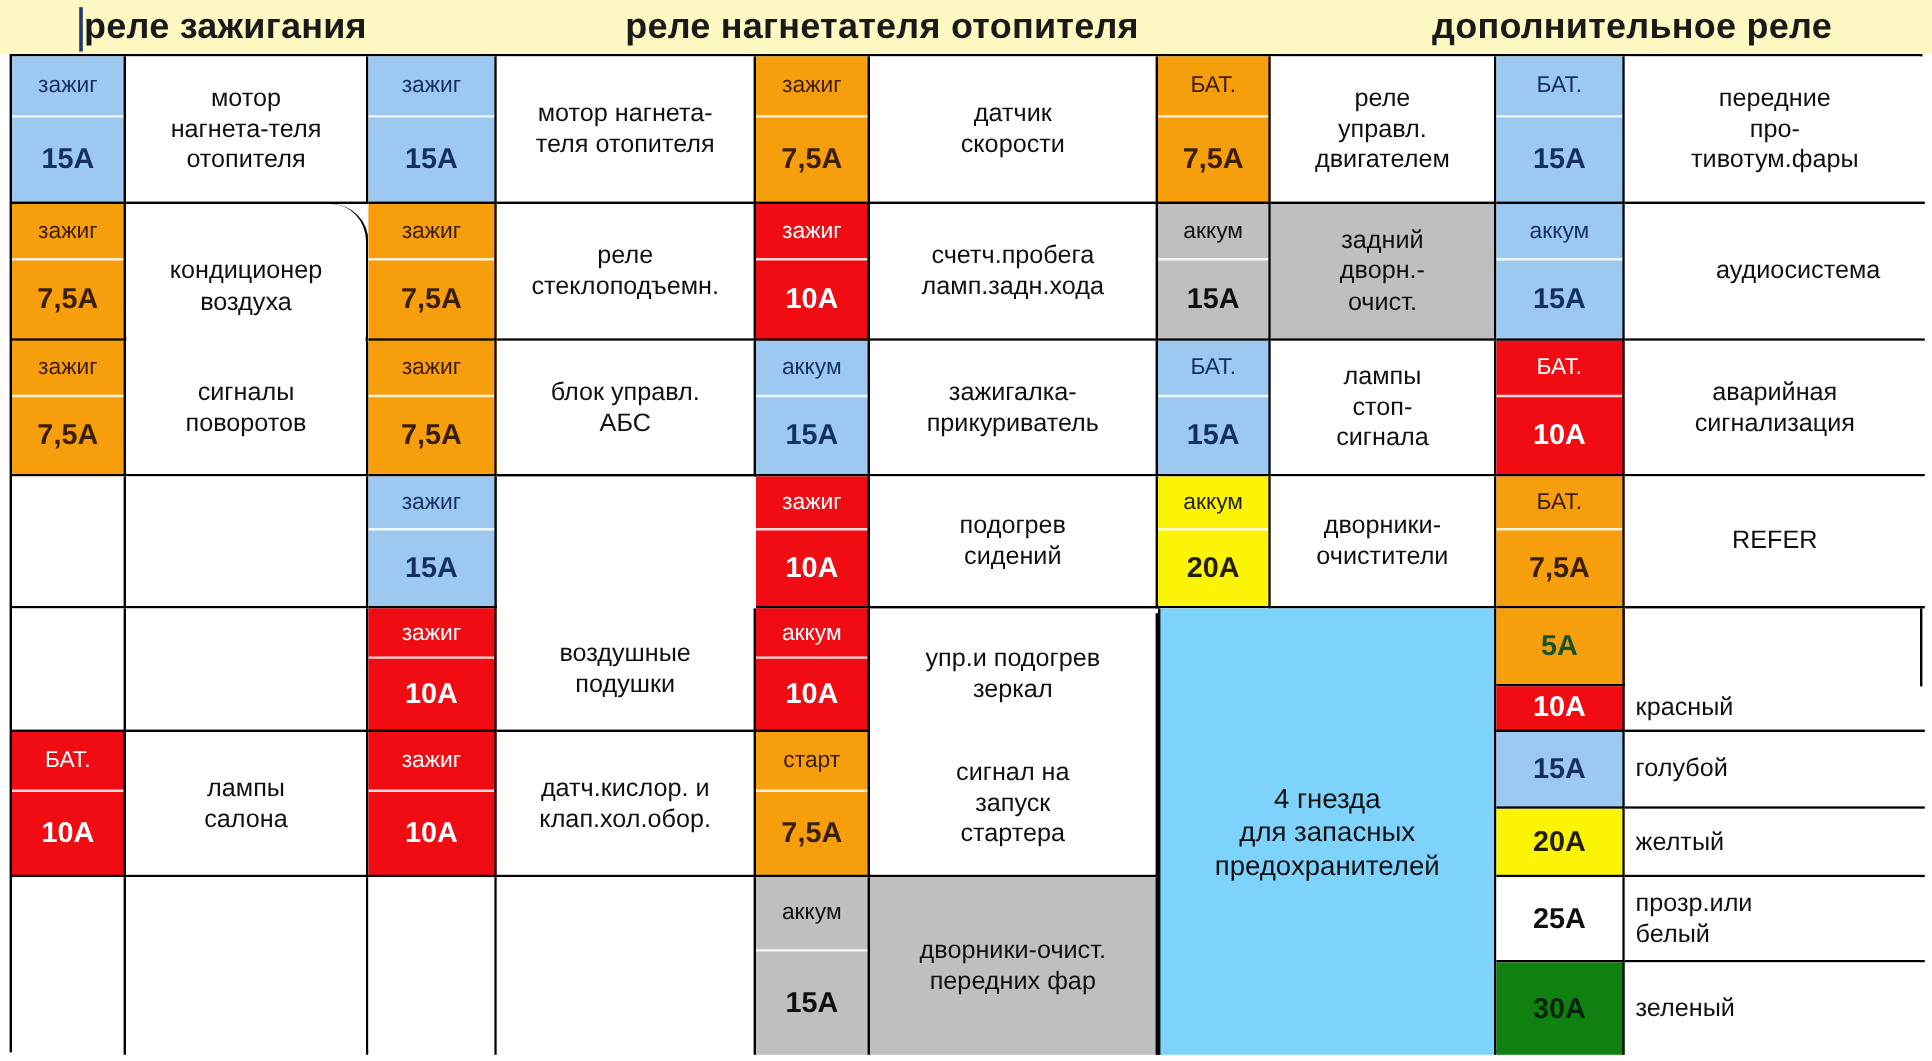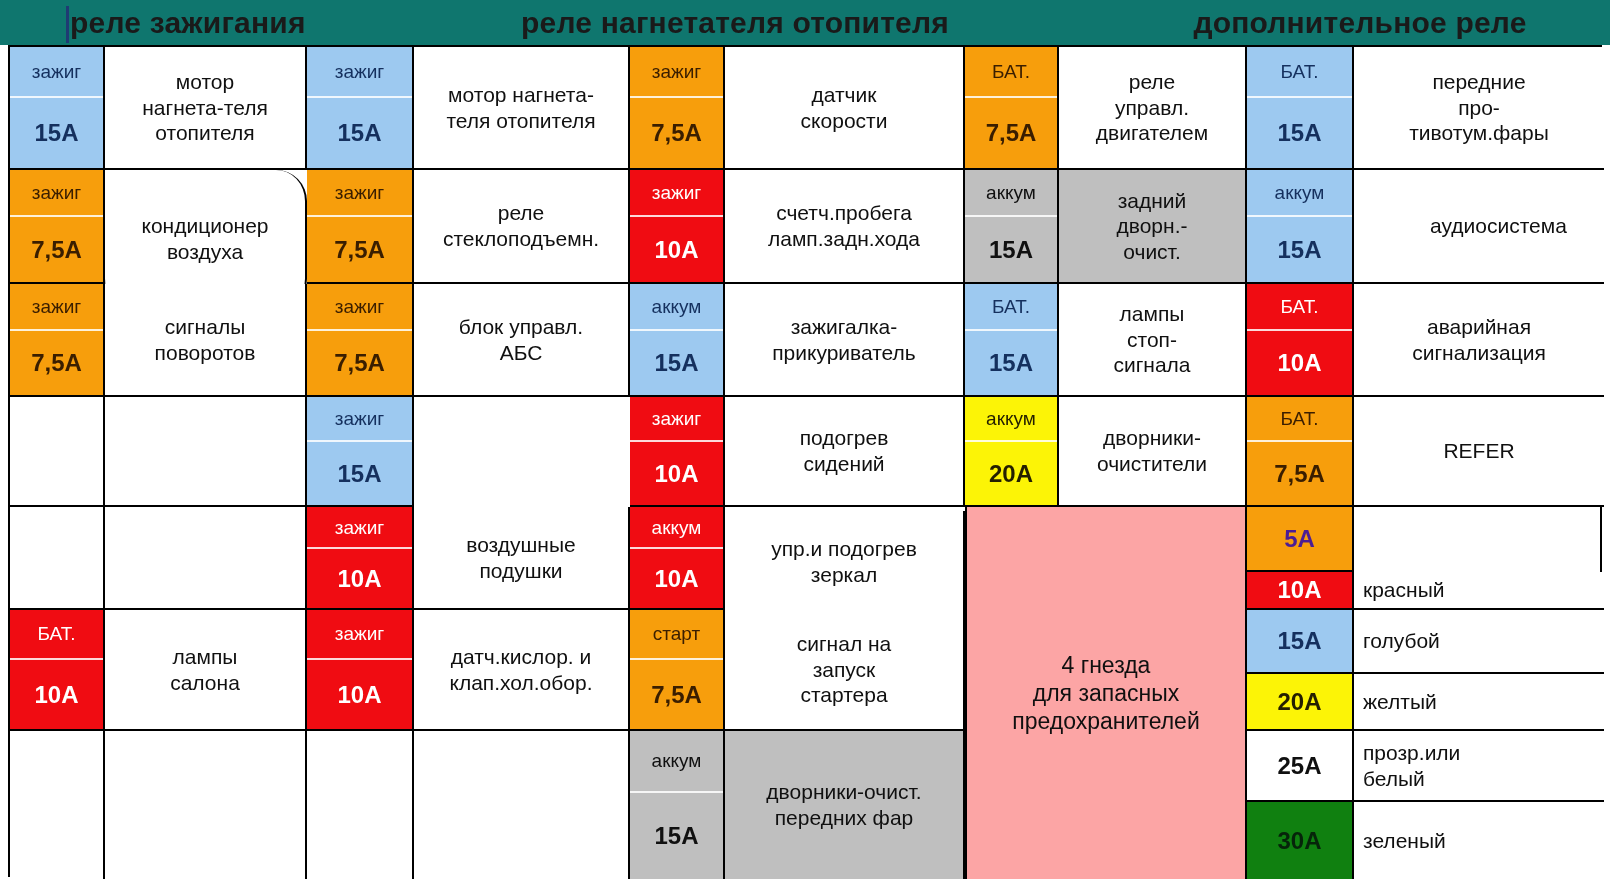--- a/index.html
+++ b/index.html
@@ -7,21 +7,21 @@
     width:1610px;height:884px;
     background:#ffffff;
     font-family:"Liberation Sans","DejaVu Sans",sans-serif;
     overflow:hidden;
   }
   #sheet{position:relative;width:1610px;height:884px;}
 
   
   .hdr-band{
     position:absolute;left:0;top:0;width:1610px;height:45px;
-    background:#0f766e;
+    background:#fef9c3;
   }
   .hdr-title{
     position:absolute;top:0;height:45px;
     display:flex;align-items:center;justify-content:center;
     font-size:30px;font-weight:bold;color:#1a1a1a;
     letter-spacing:.2px;white-space:nowrap;
   }
   .caret{
     position:absolute;left:66px;top:6px;width:3px;height:37px;
     background:#1f3b73;
@@ -266,21 +266,21 @@
         <div class="src">аккум</div>
         <div class="amp">20A</div>
       </div>
       <div class="cell desc" style="left: 1049px; top: 350px; width: 188px; height: 110px;">
         <span>дворники-</span>
         <span>очистители</span>
       </div>
       <div class="cell" style="left: 955px; top: 460px; width: 94px; height: 103px;"></div>
       <div class="cell" style="left: 955px; top: 563px; width: 94px; height: 121px;"></div>
       <div class="cell nobb" style="left: 955px; top: 684px; width: 0px; height: 148px; background: rgb(191, 191, 191);"></div>
-      <div class="cell nobb spare desc" style="left: 955px; top: 460px; width: 282px; height: 372px; background: #fca5a5; border-left: 2px solid rgb(0, 0, 0);">
+      <div class="cell nobb spare desc" style="left: 955px; top: 460px; width: 282px; height: 372px; background: #7dd3fc; border-left: 2px solid rgb(0, 0, 0);">
         <span>4 гнезда</span>
         <span>для запасных</span>
         <span>предохранителей</span>
       </div>
       <div class="cell fuse" style="left: 1237px; top: 0px; width: 107px; height: 123px; background: rgb(157, 201, 240); color: rgb(21, 48, 94);">
         <div class="src">БАТ.</div>
         <div class="amp">15A</div>
       </div>
       <div class="cell nobr desc" style="left: 1344px; top: 0px; width: 250px; height: 123px;">
         <span>передние</span>
@@ -302,21 +302,21 @@
         <span>аварийная</span>
         <span>сигнализация</span>
       </div>
       <div class="cell fuse" style="left: 1237px; top: 350px; width: 107px; height: 110px; background: rgb(247, 158, 12); color: rgb(58, 30, 0);">
         <div class="src">БАТ.</div>
         <div class="amp">7,5A</div>
       </div>
       <div class="cell nobr desc" style="left: 1344px; top: 350px; width: 250px; height: 110px;">
         <span>REFER</span>
       </div>
-      <div class="cell legamp" style="left: 1237px; top: 460px; width: 107px; height: 65px; background: rgb(247, 158, 12); color: #4c1d95;">
+      <div class="cell legamp" style="left: 1237px; top: 460px; width: 107px; height: 65px; background: rgb(247, 158, 12); color: #14532d;">
         <span>5A</span>
       </div>
       <div class="cell legamp" style="left: 1237px; top: 525px; width: 107px; height: 38px; background: rgb(240, 12, 18); color: rgb(255, 255, 255);">
         <span>10A</span>
       </div>
       <div class="cell nobr legname" style="left: 1344px; top: 525px; width: 250px; height: 38px;">
         <span>красный</span>
       </div>
       <div class="cell legamp" style="left: 1237px; top: 563px; width: 107px; height: 64px; background: rgb(157, 201, 240); color: rgb(21, 48, 94);">
         <span>15A</span>

